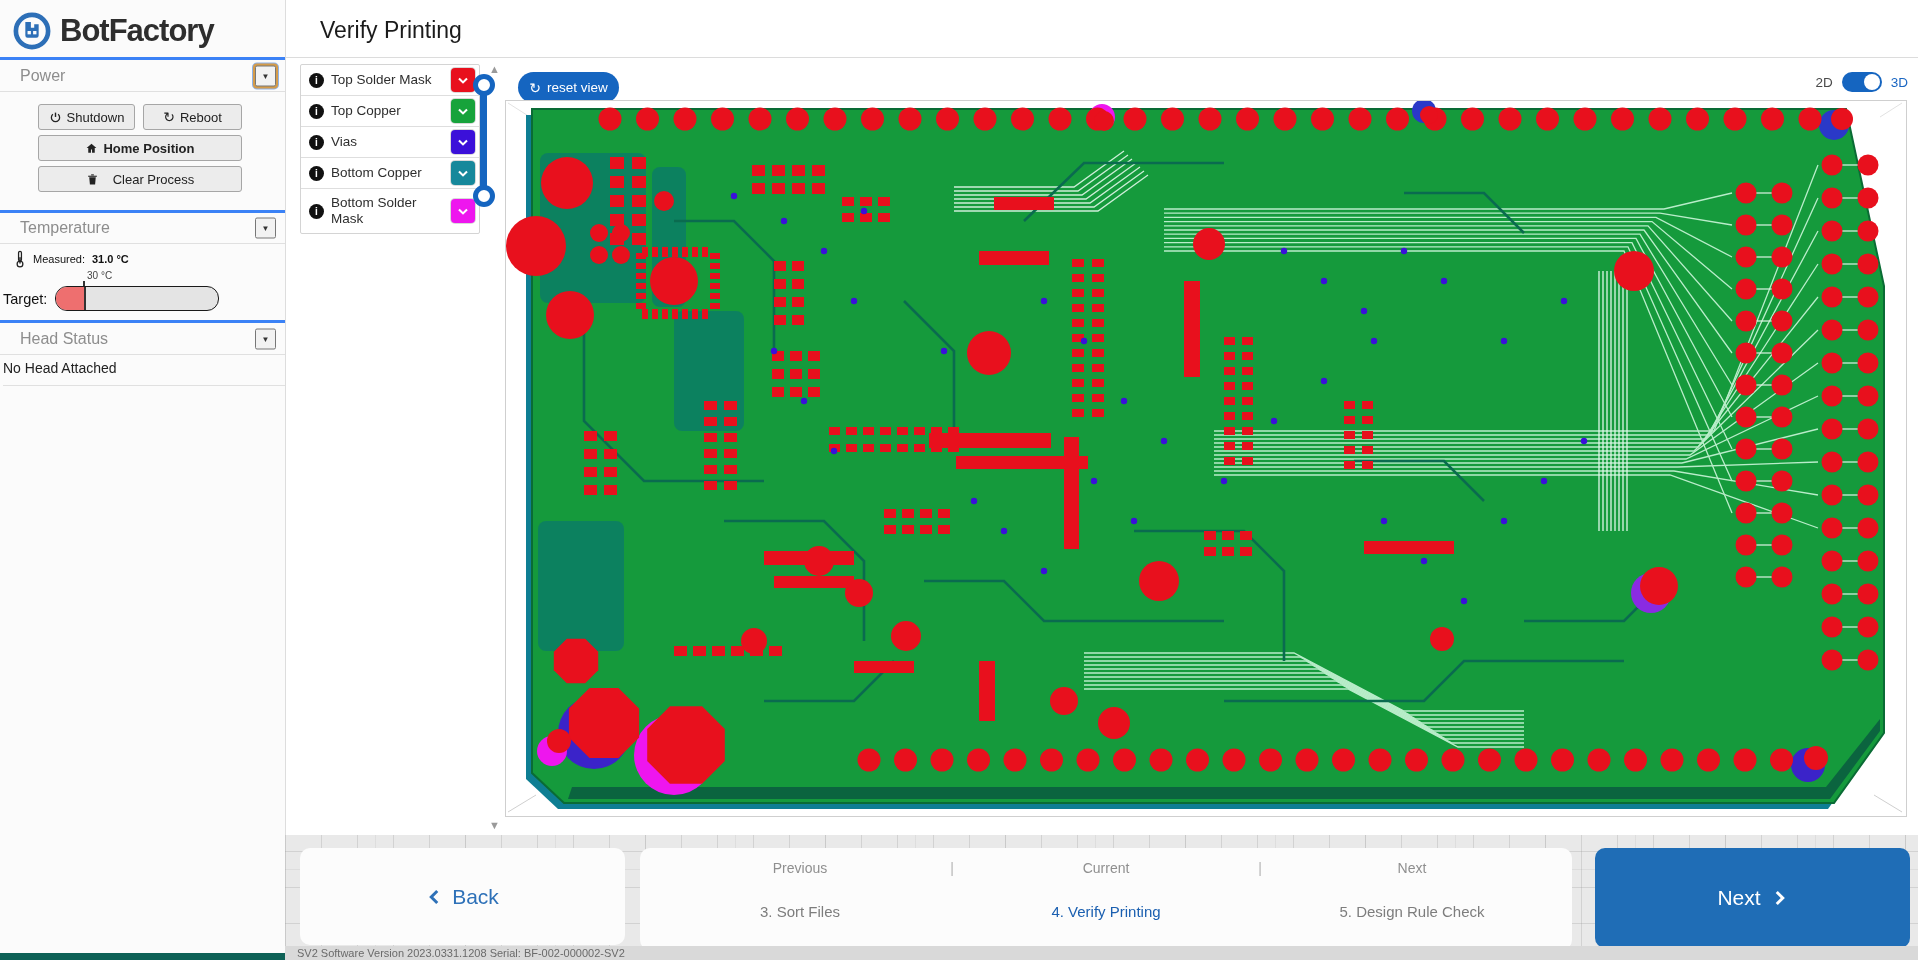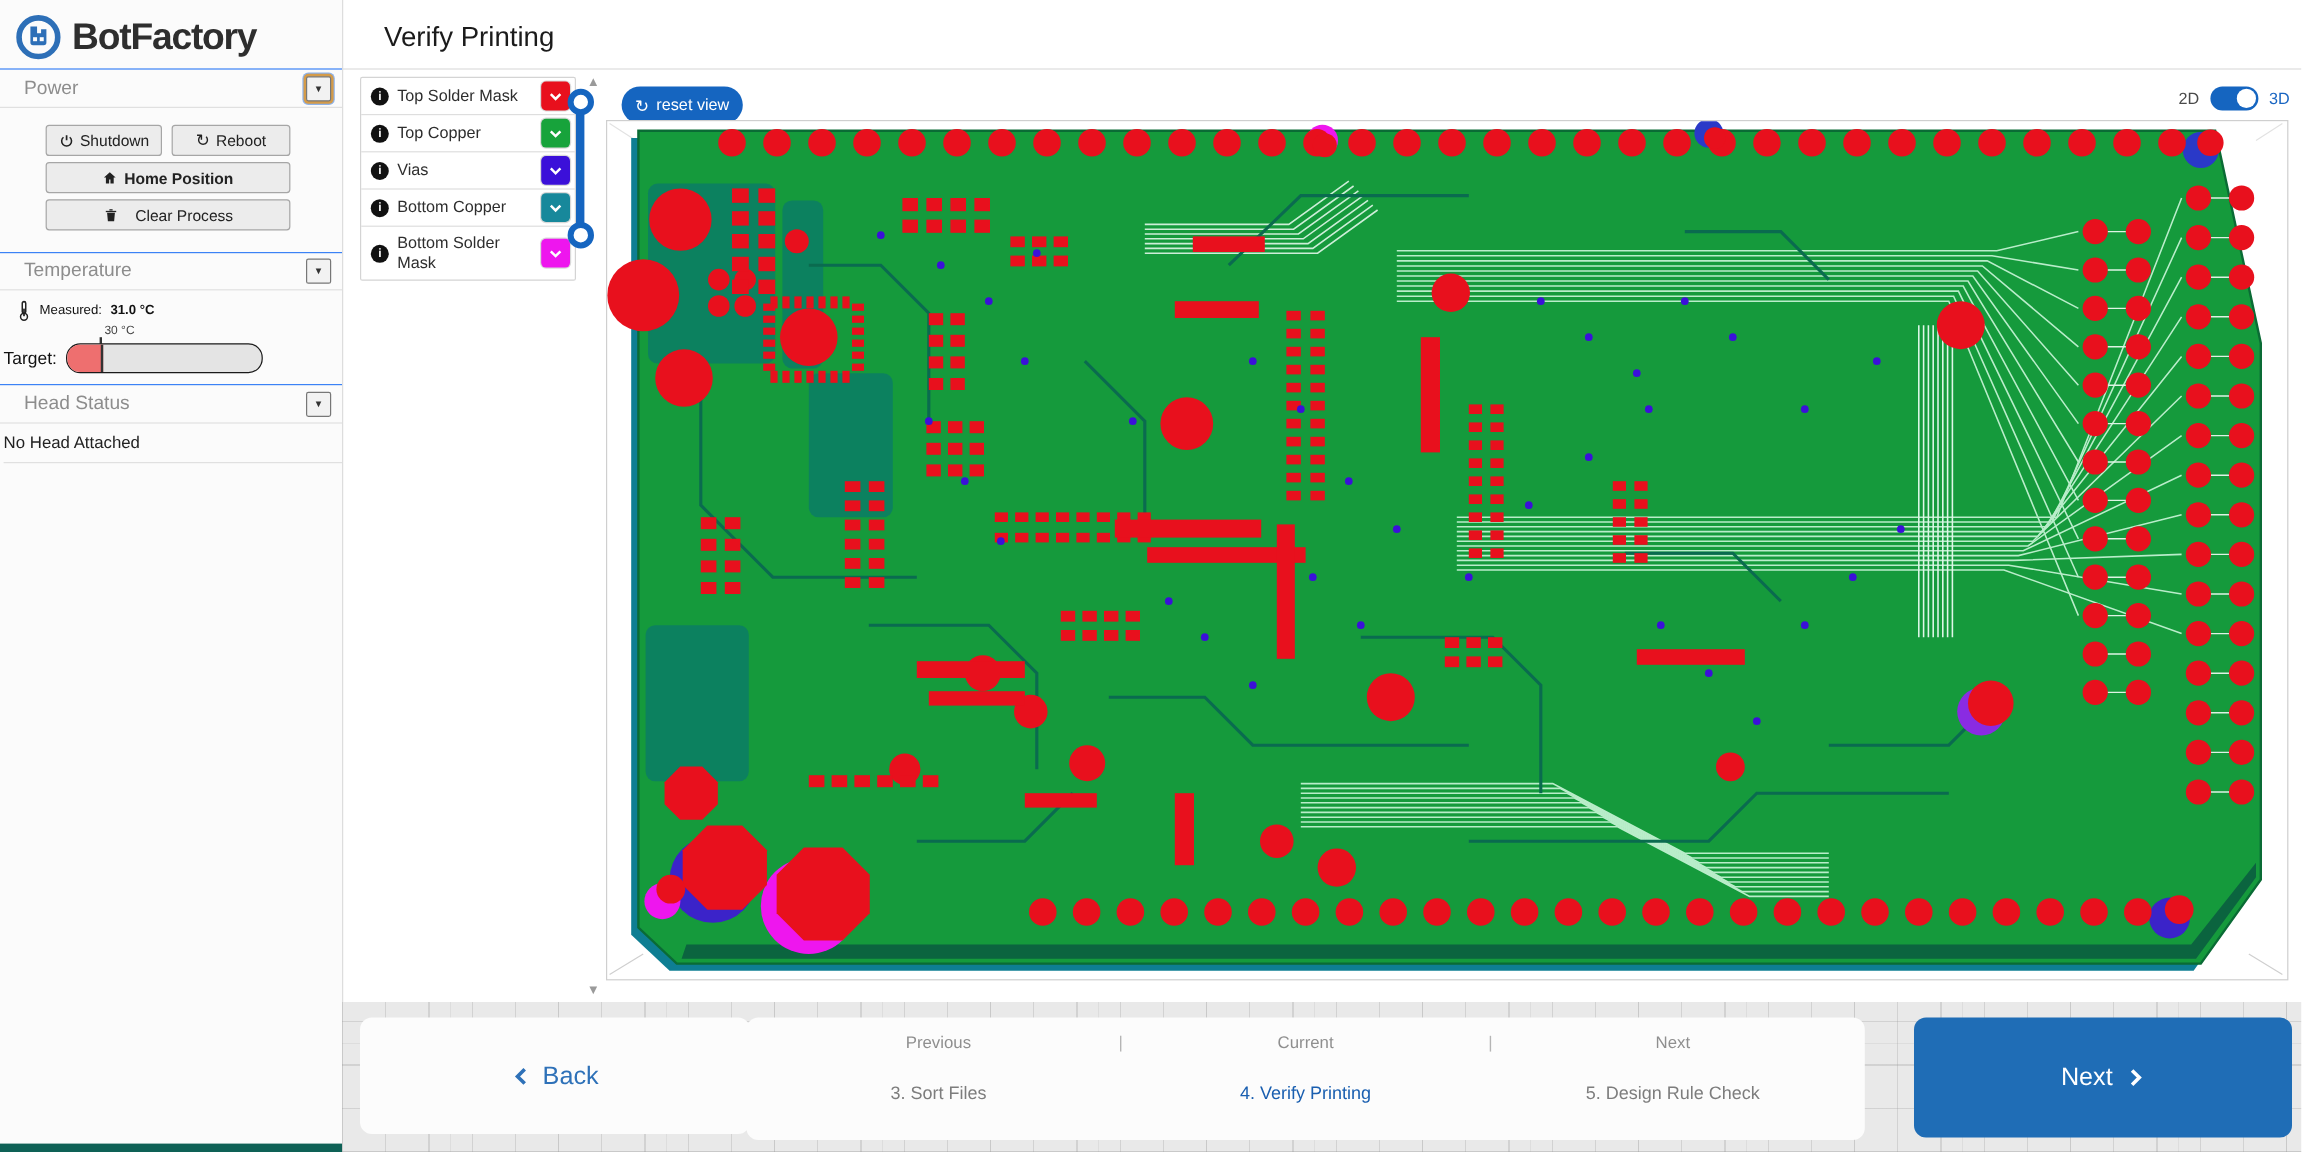--- a/index.html
+++ b/index.html
@@ -2,21 +2,21 @@
 <html><head>
 <meta charset="utf-8">
 <style>
   html,body{margin:0;padding:0;background:#fff;font-family:"Liberation Sans",sans-serif;}
   .stage{position:relative;width:1918px;height:960px;overflow:hidden;background:#fff;}
 
   
   .sidebar{position:absolute;left:0;top:0;width:285px;height:960px;background:#fbfbfb;border-right:1px solid #ddd;}
   .logo-row{position:absolute;left:12px;top:7px;height:48px;display:flex;align-items:center;gap:8px;}
   .brand-text{font-size:31px;font-weight:bold;color:#2e2e2e;letter-spacing:-1px;}
-  .sec-head{position:absolute;left:0;width:285px;border-top:1px solid #3b82f6;border-bottom:1px solid #e0e0e0;background:#fbfbfb;}
+  .sec-head{position:absolute;left:0;width:285px;border-top:3px solid #3b82f6;border-bottom:1px solid #e0e0e0;background:#fbfbfb;}
   .sec-title{position:absolute;left:20px;top:50%;transform:translateY(-50%);font-size:16px;color:#8d8d8d;}
   .collapse-box{position:absolute;right:9px;top:50%;transform:translateY(-50%);width:19px;height:19px;border:1px solid #777;border-radius:2px;background:#f2f2f2;color:#333;font-size:8px;display:flex;align-items:center;justify-content:center;cursor:pointer;}
   .collapse-box.focused{box-shadow:0 0 0 2px rgba(224,150,45,.85),0 0 0 3px rgba(70,130,220,.6);}
   .sbtn{position:absolute;height:26px;background:#ececec;border:1px solid #a6a6a6;border-radius:3px;font-size:13px;color:#222;display:flex;align-items:center;justify-content:center;gap:5px;cursor:pointer;font-family:"Liberation Sans",sans-serif;}
   .sbtn svg{flex:none;}
   .uni-ic{font-size:14px;line-height:1;}
   .measured-row{position:absolute;left:14px;top:250px;display:flex;align-items:center;gap:7px;font-size:11px;color:#111;}
   .tick-label{position:absolute;left:87px;top:270px;font-size:10px;color:#444;}
   .tick-line{position:absolute;left:83px;top:281px;width:1.5px;height:8px;background:#333;}
   .target-label{position:absolute;left:3px;top:291px;font-size:14.5px;color:#111;}
@@ -51,21 +51,21 @@
   .viewport{position:absolute;left:505px;top:100px;width:1400px;height:715px;border:1px solid #cfcfcf;background:#fff;cursor:grab;}
 
   
   .footer{position:absolute;left:285px;top:835px;width:1633px;height:125px;background-color:#e9e9e9;
     background-image:
       repeating-linear-gradient(0deg, rgba(150,150,150,.28) 0 1px, transparent 1px 36px),
       repeating-linear-gradient(90deg, rgba(150,150,150,.28) 0 1px, transparent 1px 36px),
       repeating-linear-gradient(0deg, rgba(150,150,150,.14) 0 1px, transparent 1px 90px),
       repeating-linear-gradient(90deg, rgba(150,150,150,.14) 0 1px, transparent 1px 90px);}
   .back-card{position:absolute;left:15px;top:13px;width:325px;height:97px;background:#fcfcfc;border-radius:10px;display:flex;align-items:center;justify-content:center;gap:8px;color:#2e71b8;font-size:21px;cursor:pointer;}
-  .steps-card{position:absolute;left:337px;top:13px;width:932px;height:102px;background:#fcfcfc;border-radius:10px;}
+  .steps-card{position:absolute;left:355px;top:13px;width:932px;height:102px;background:#fcfcfc;border-radius:10px;}
   .step-h{position:absolute;top:12px;transform:translateX(-50%);font-size:14px;color:#8f8f8f;}
   .step-sep{position:absolute;top:12px;transform:translateX(-50%);font-size:14px;color:#b5b5b5;}
   .step-l{position:absolute;top:55px;transform:translateX(-50%);font-size:15px;color:#7d7d7d;cursor:pointer;white-space:nowrap;}
   .step-l.current{color:#1a5fb0;}
   .next-btn{position:absolute;left:1310px;top:13px;width:315px;height:100px;background:#1f6db6;border-radius:10px;display:flex;align-items:center;justify-content:center;gap:9px;color:#fff;font-size:21px;cursor:pointer;border:none;}
   .version-bar{position:absolute;left:0;bottom:0;width:100%;height:14px;background:#d9d9d9;font-size:11px;color:#6a6a6a;line-height:14px;padding-left:12px;box-sizing:border-box;}
   .teal-strip{position:absolute;left:0;top:953px;width:285px;height:7px;background:#0e6156;}
 </style>
 </head>
 <body>
@@ -704,16 +704,17 @@
       <span class="step-l" style="left:160px;">3. Sort Files</span>
       <span class="step-l current" style="left:466px;">4. Verify Printing</span>
       <span class="step-l" style="left:772px;">5. Design Rule Check</span>
     </div>
     <button class="next-btn">
       <span>Next</span>
       <svg width="18" height="18" viewBox="0 0 24 24">
           <polyline points="9,4 17,12 9,20" fill="none" stroke="#fff" stroke-width="4"></polyline>
         </svg>
     </button>
+    <div class="version-bar">SV2 Software Version 2023.0331.1208 Serial: BF-002-000002-SV2</div>
   </div>
 
   <div class="teal-strip"></div>
 </div>
 
 </body></html>

